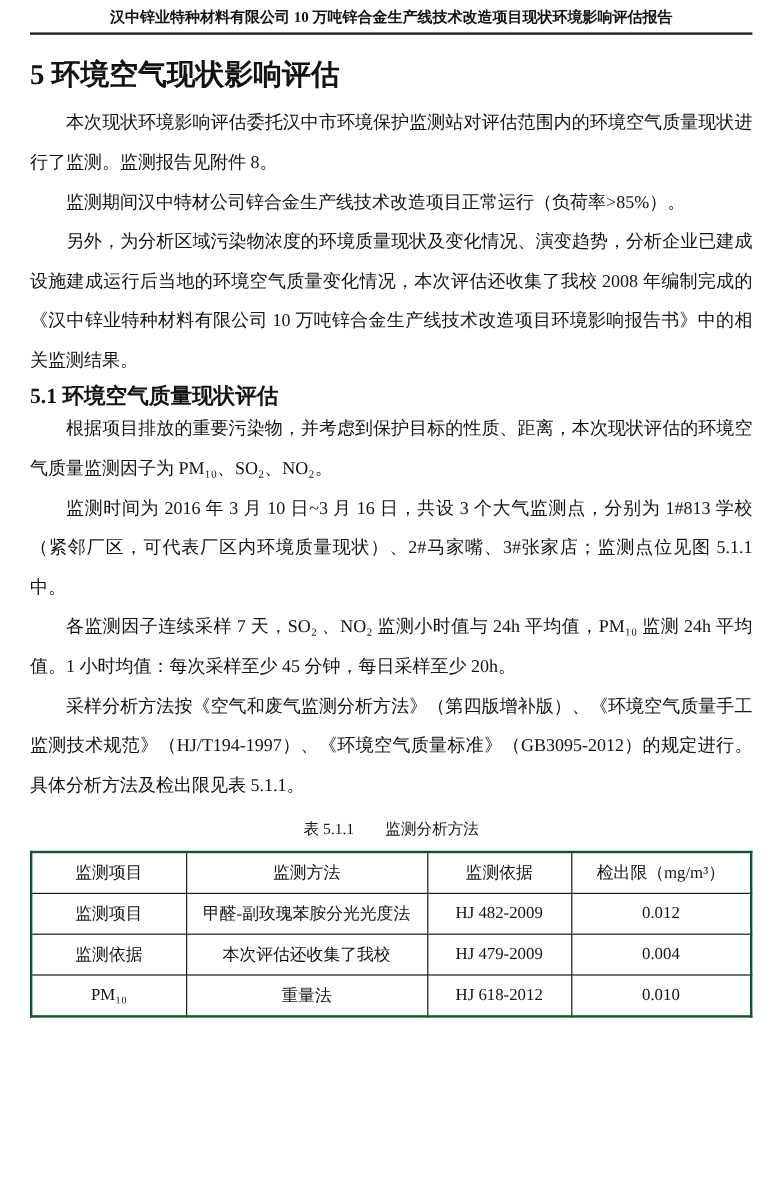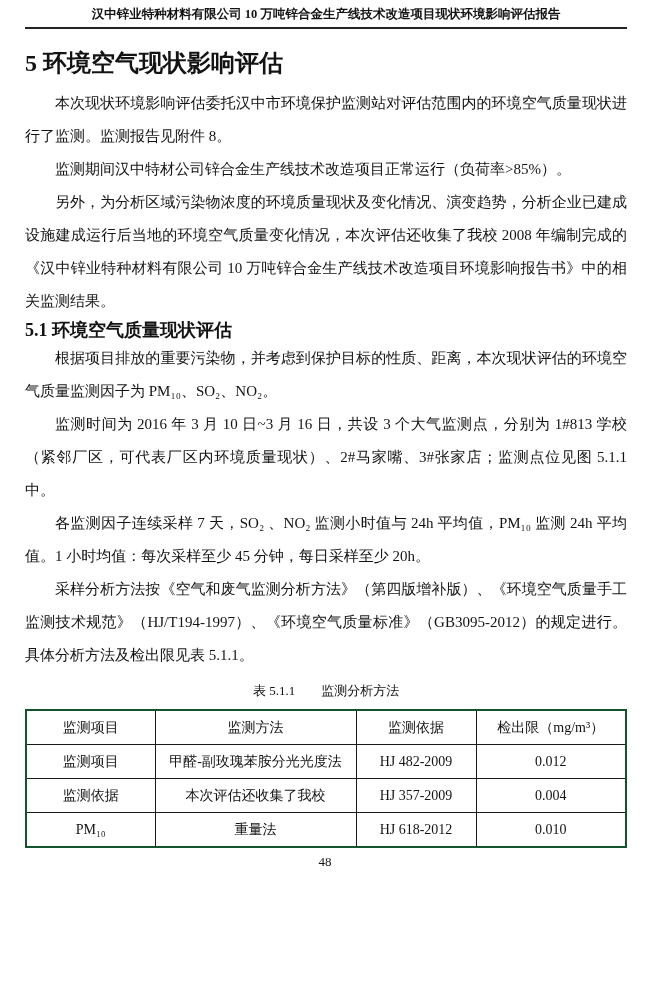--- a/index.html
+++ b/index.html
@@ -137,27 +137,26 @@
     <tbody>
       <tr>
         <td>监测项目</td>
         <td>甲醛-副玫瑰苯胺分光光度法</td>
         <td>HJ 482-2009</td>
         <td>0.012</td>
       </tr>
       <tr>
         <td>监测依据</td>
         <td>本次评估还收集了我校</td>
-        <td>HJ 357-2009</td>
+        <td>HJ 479-2009</td>
         <td>0.004</td>
       </tr>
       <tr>
         <td>PM₁₀</td>
         <td>重量法</td>
         <td>HJ 618-2012</td>
         <td>0.010</td>
       </tr>
     </tbody>
   </table>
 
-  <div class="page-number">48</div>
 
 </div>
 
 </body></html>

